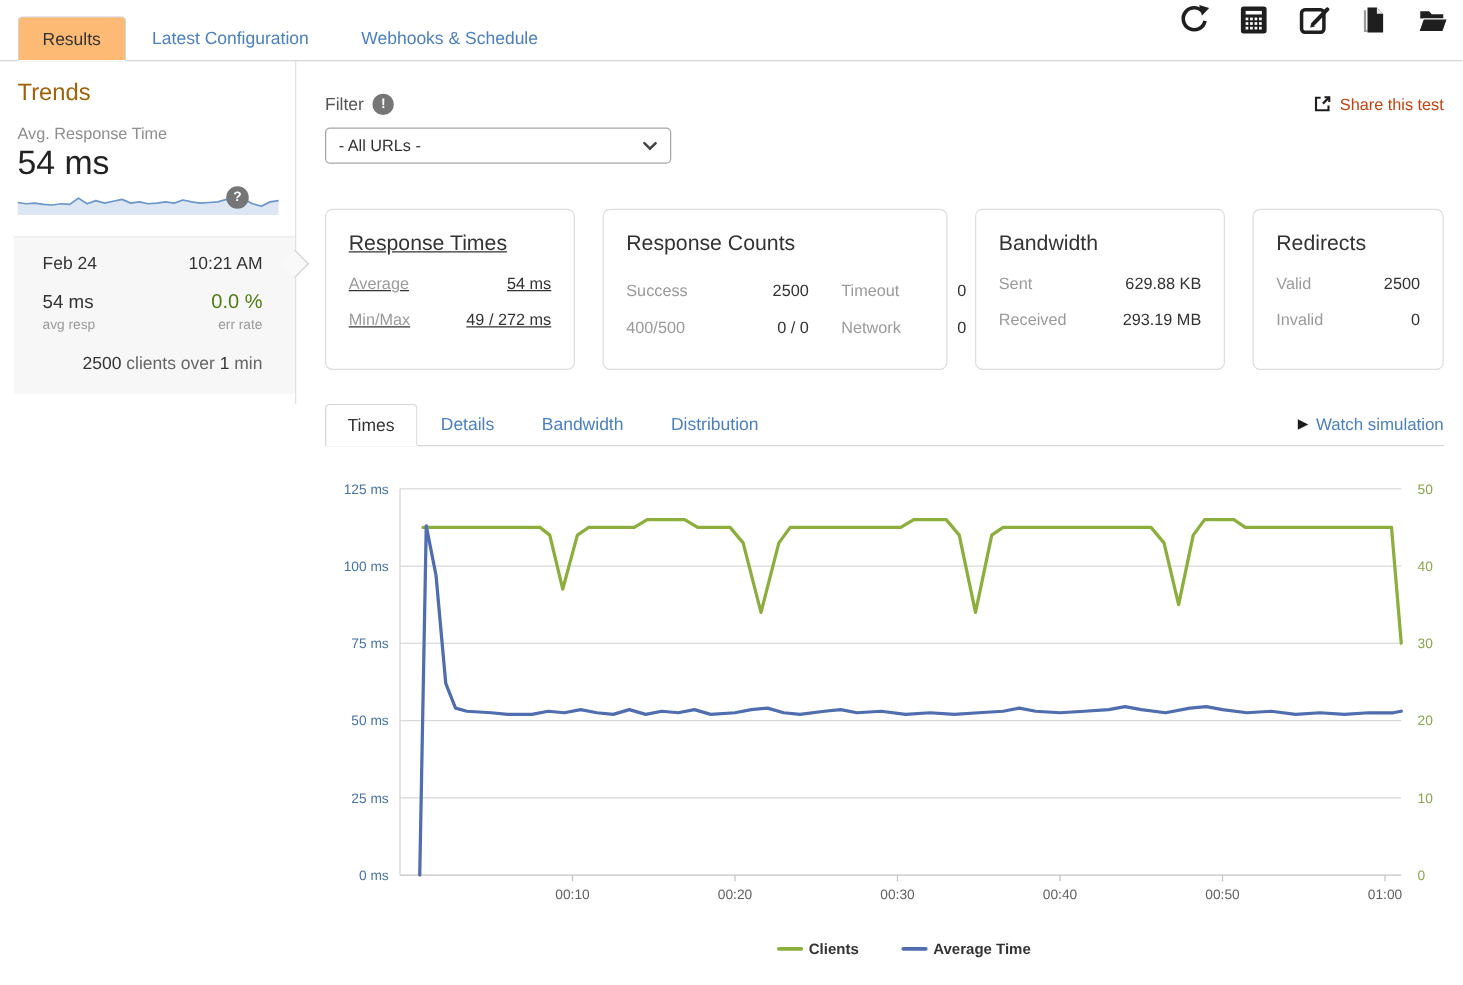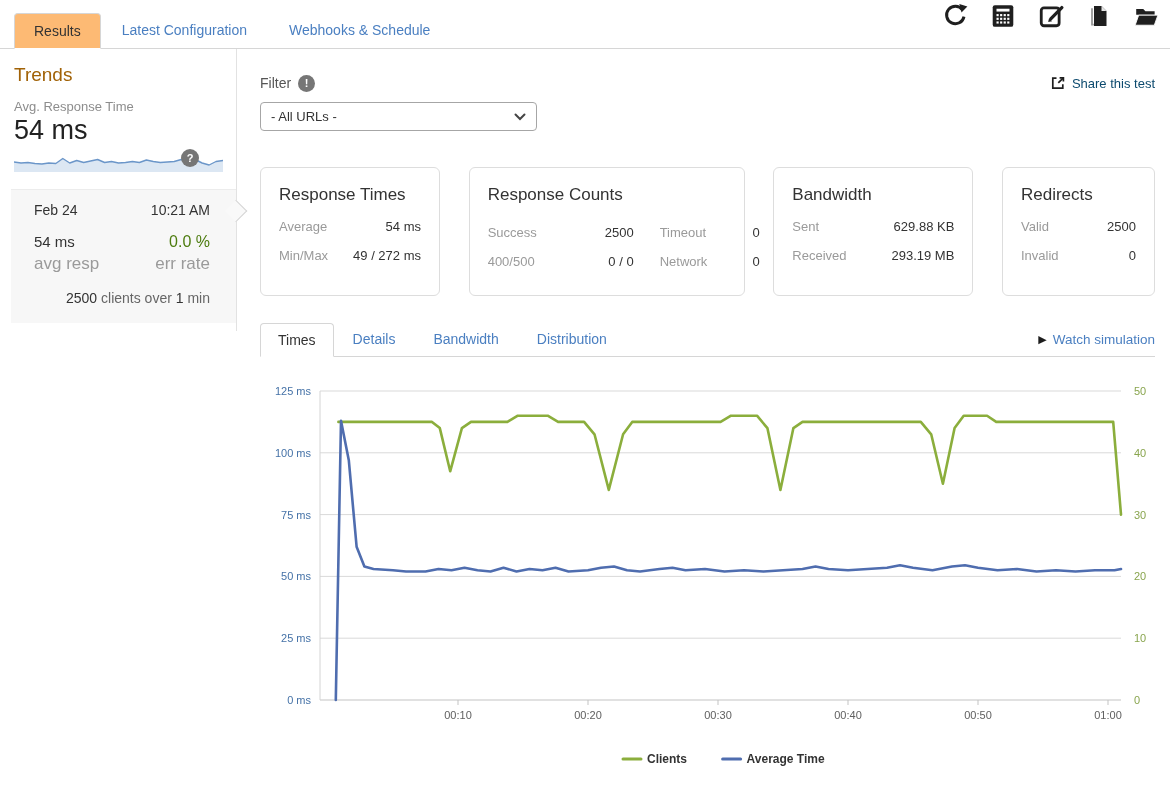--- a/index.html
+++ b/index.html
@@ -37,36 +37,36 @@
   }
   .trend-arrow{
     position:absolute;top:13px;right:-8px;width:15px;height:15px;background:#f9f9f9;
     border-top:1px solid #d5d5d5;border-right:1px solid #d5d5d5;transform:rotate(45deg);
   }
   .ti-row{display:flex;justify-content:space-between;align-items:baseline;}
   .ti-date{font-size:14px;color:#333;}
   .ti-vals{margin-top:15px;}
   .ti-avg{font-size:15px;color:#333;}
   .ti-err{font-size:16px;color:#4d7c0f;}
-  .ti-sub{margin-top:3px;font-size:17px;color:#9a9a9a;}
+  .ti-sub{margin-top:3px;font-size:11px;color:#9a9a9a;}
   .ti-summary{margin-top:16px;font-size:14px;color:#666;}
   .ti-summary .dark{color:#333;}
   
   .main{flex:1;box-sizing:border-box;padding:24px 15px 0 23px;}
   .filter-row{display:flex;justify-content:space-between;align-items:center;height:20px;}
   .filter-left{display:flex;align-items:center;gap:7px;font-size:14px;color:#555;}
-  .share-link{display:flex;align-items:center;gap:6px;font-size:13px;color:#0c4a6e;cursor:pointer;}
+  .share-link{display:flex;align-items:center;gap:6px;font-size:13px;color:#c2410c;cursor:pointer;}
   .dropdown{
     margin-top:9px;width:277px;height:29px;box-sizing:border-box;background:#fff;
     border:1px solid #a6a6a6;border-radius:4px;display:flex;align-items:center;
     justify-content:space-between;padding:0 10px;font-size:13px;color:#333;cursor:pointer;
   }
   .cards{margin-top:36px;display:flex;justify-content:space-between;}
   .card{border:1px solid #ddd;border-radius:6px;box-sizing:border-box;padding:15px 18px;height:129px;background:#fff;}
-  .card-rt{width:180px;} .card-rc{width:276px;} .card-bw{width:200px;} .card-rd{width:153px;}
+  .card-rt{width:200px;text-decoration:underline;} .card-rc{width:276px;} .card-bw{width:200px;} .card-rd{width:153px;}
   .card-title{font-size:17px;color:#333;margin:2px 0 6px;}
   .card-row{display:flex;justify-content:space-between;font-size:13px;margin-top:14px;}
   .card-label{color:#9a9a9a;}
   .card-value{color:#333;}
   .rc-grid{display:grid;grid-template-columns:146px 100px;column-gap:26px;}
   
   .chart-tabs{margin-top:23px;position:relative;display:flex;align-items:flex-end;height:37px;border-bottom:1px solid #d6d6d6;}
   .ct-tab{font-size:14px;padding:8px 17px;cursor:pointer;}
   .ct-tab.active{
     background:#fff;border:1px solid #d6d6d6;border-bottom:1px solid #fff;margin-bottom:-1px;

